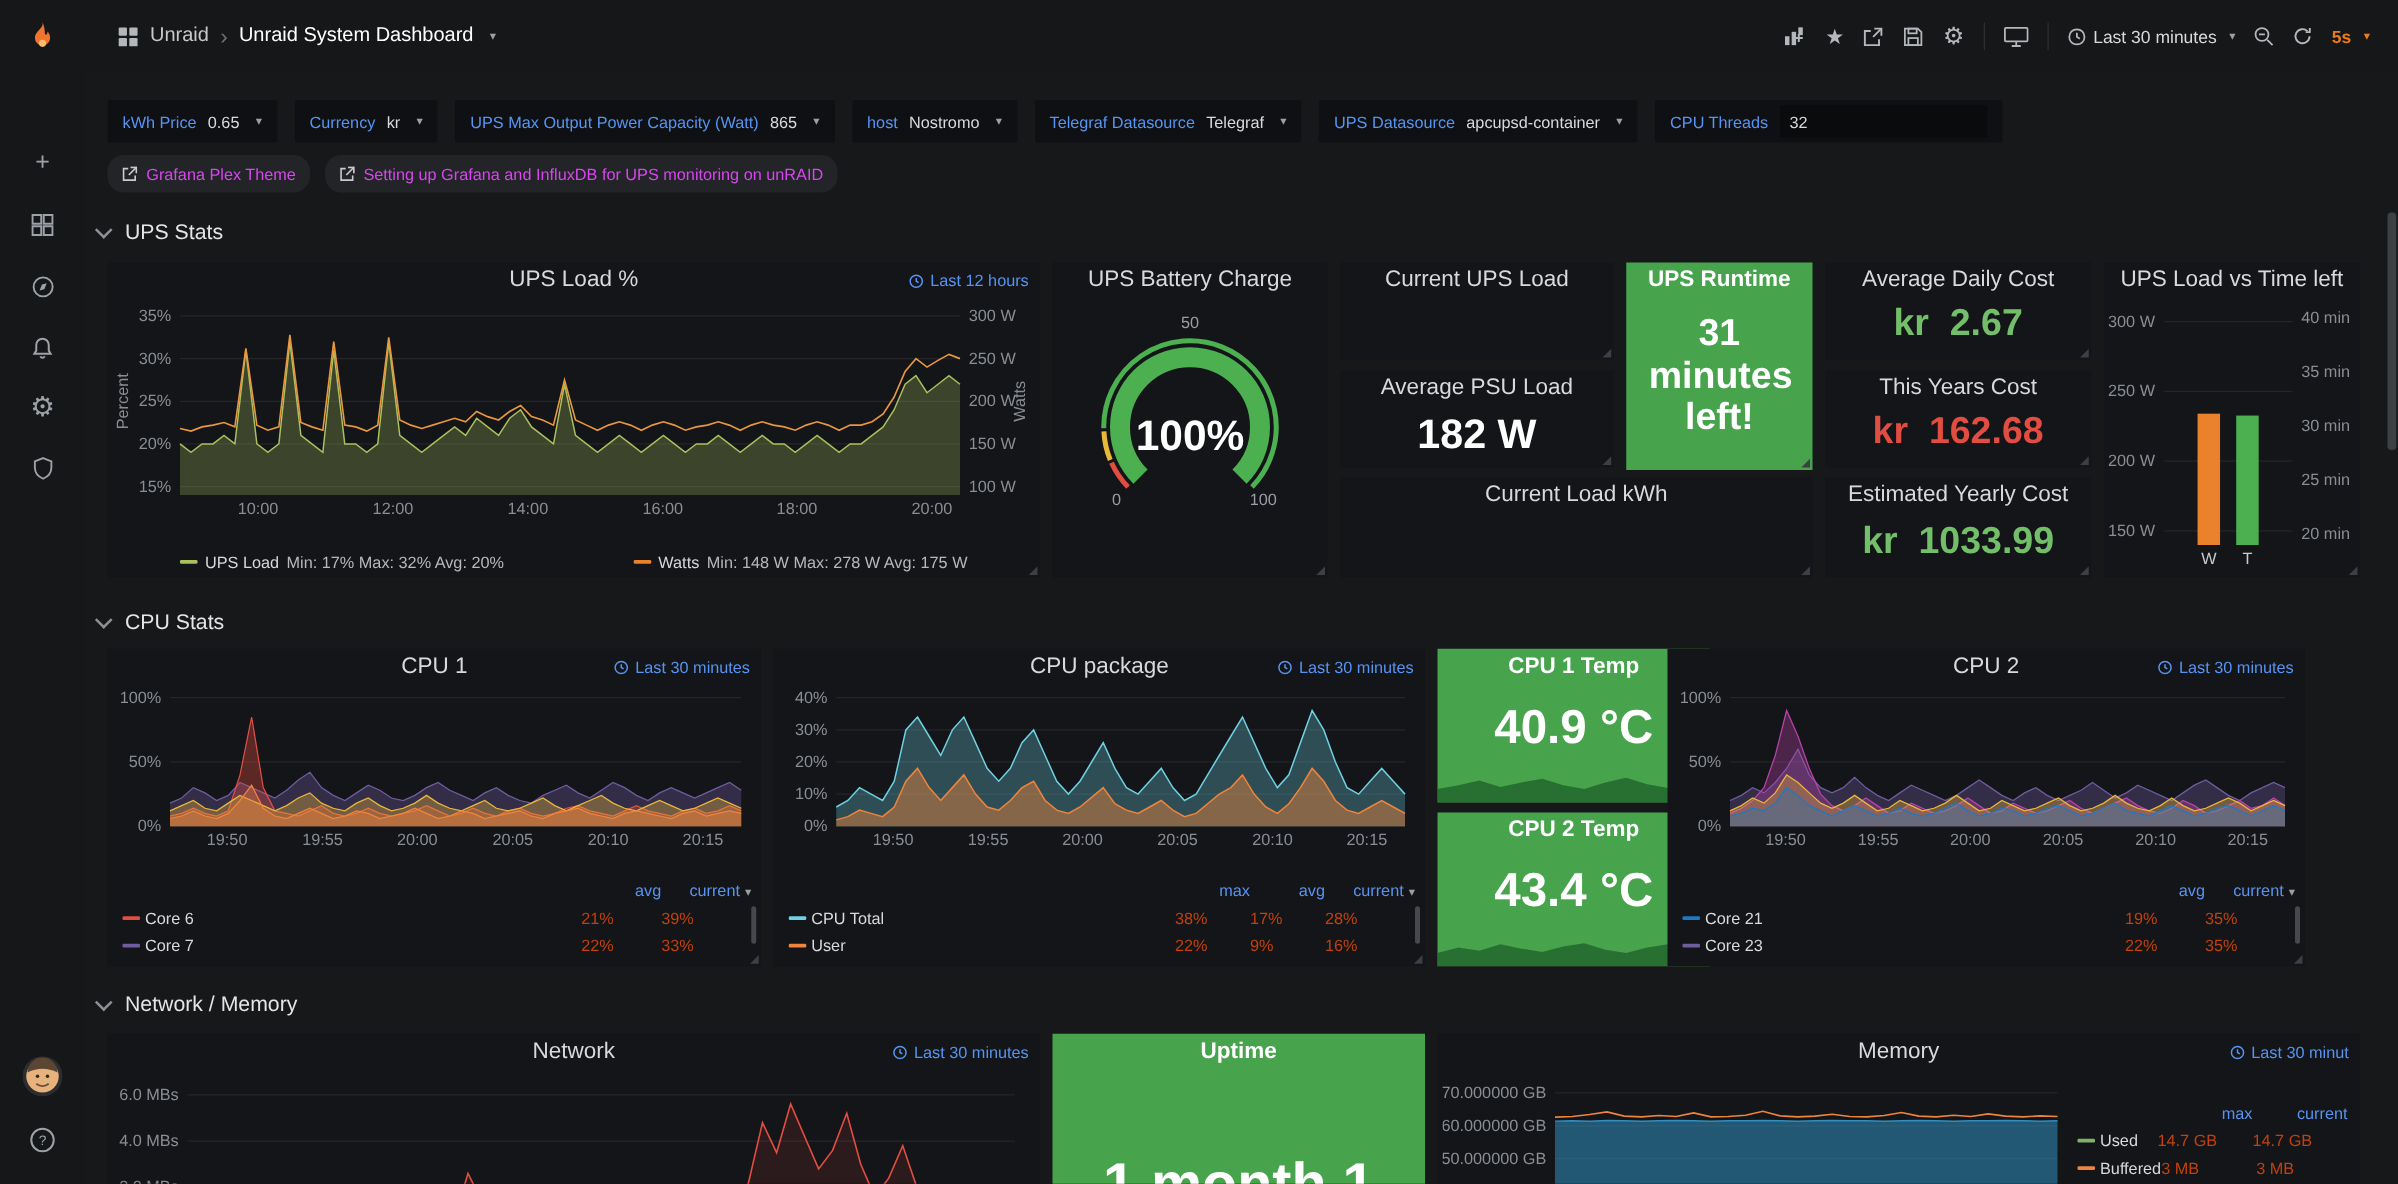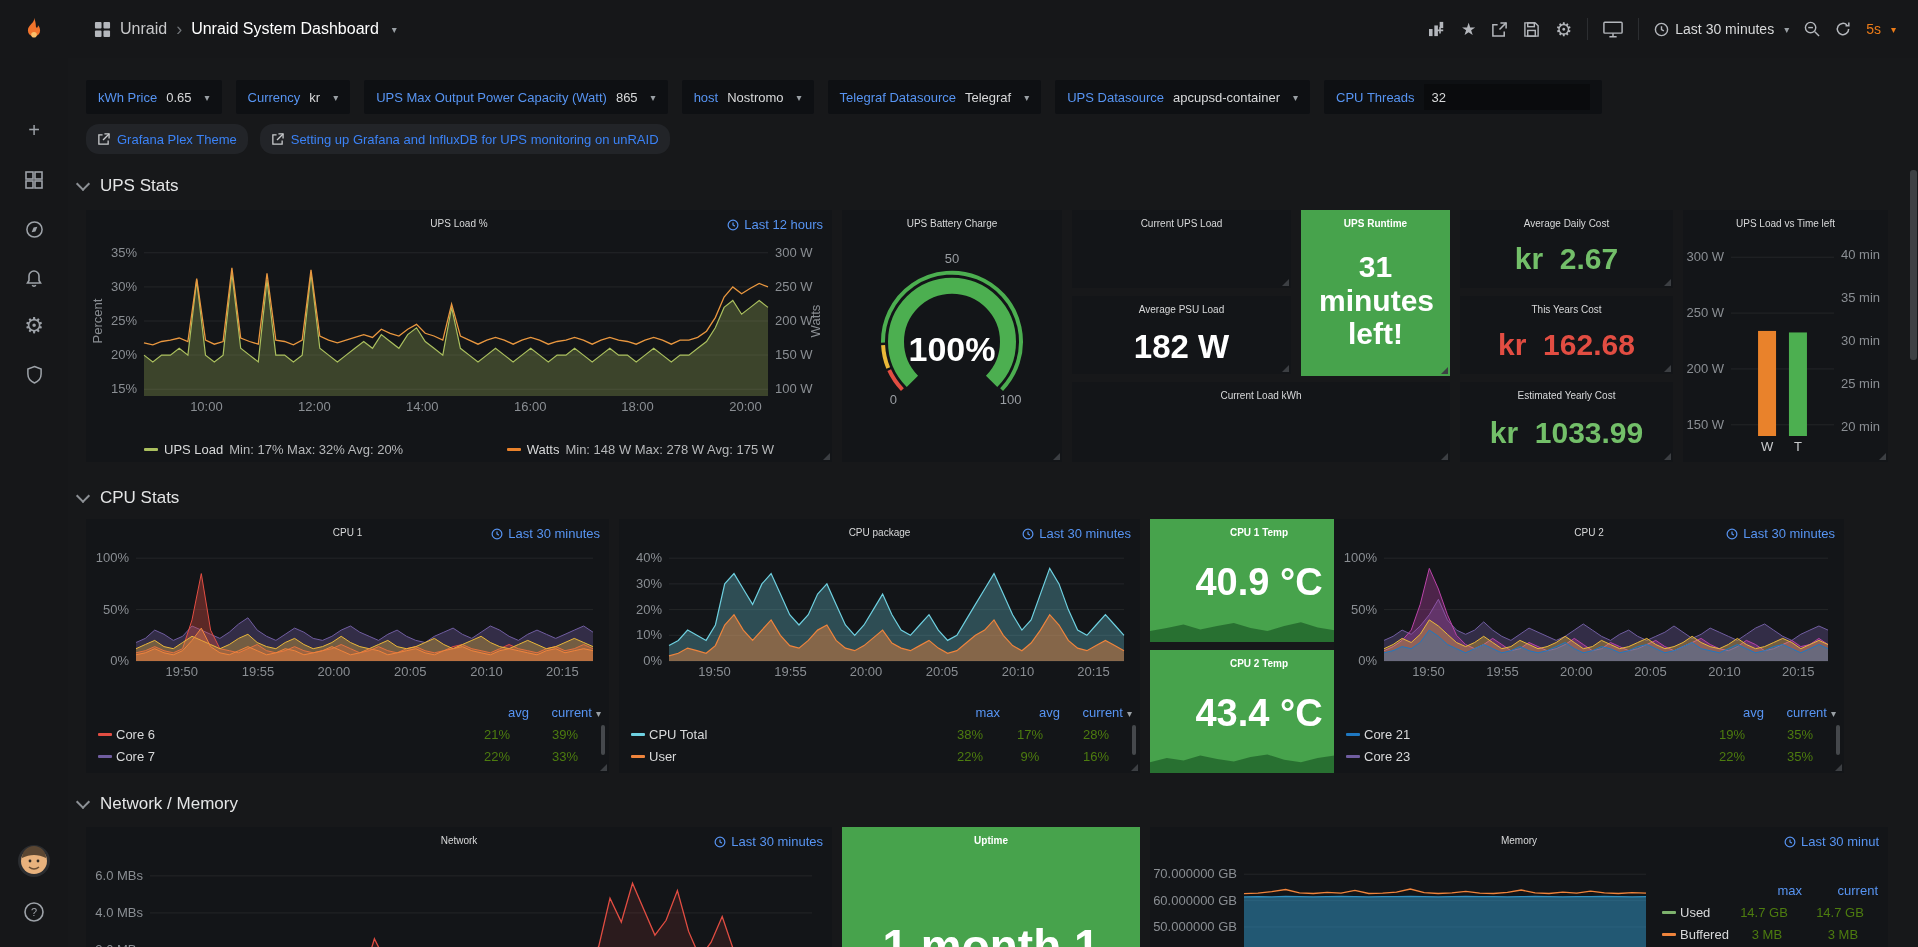--- a/index.html
+++ b/index.html
@@ -18,41 +18,41 @@
   #navbar{position:absolute;left:68px;right:0;top:0;height:58px;background:#161719;display:flex;align-items:center;z-index:20}
   .crumb{display:flex;align-items:center;gap:9px;padding-left:26px}
   .crumb-org{color:#c7c8ca;font-size:16px;cursor:pointer}
   .crumb-sep{color:#6f7377;font-size:18px}
   .crumb-title{color:#ffffff;font-size:16px;font-weight:500;cursor:pointer}
   .nav-right{margin-left:auto;display:flex;align-items:center;gap:15px;padding-right:22px}
   .nav-btn{display:flex;align-items:center;gap:6px;color:#b4b7bc;cursor:pointer}
   .nav-btn .glyph{font-size:17px;color:#b4b7bc}
   .nav-div{width:1px;height:22px;background:#2c2e31}
   .time-text{color:#d8d9da;font-size:14px}
-  .refresh-int{color:var(--orange);font-size:14px;font-weight:400}
+  .refresh-int{color:var(--orange);font-size:14px;font-weight:700}
   .caret{font-size:10px;color:#9aa0a5;margin-left:4px}
 
   
   #vars{position:absolute;left:86px;top:80px;display:flex;gap:14px;z-index:10}
   .var-pill{display:inline-flex;align-items:center;height:34px;padding:0 12px;background:#0e1013;border-radius:2px;cursor:pointer;gap:9px}
   .var-label{color:var(--accent);font-size:13px;font-weight:500}
   .var-value{color:#d8d9da;font-size:13px}
   .var-input{width:150px;height:26px;background:#0a0b0d;border:0;outline:none;color:#d8d9da;font-size:13px;padding:0 8px;font-family:"Liberation Sans",sans-serif}
   #links{position:absolute;left:86px;top:124px;display:flex;gap:12px;z-index:10}
-  .link-pill{display:inline-flex;align-items:center;height:30px;padding:0 11px;background:#222428;border-radius:13px;color:#3b82f6;font-size:13px;gap:7px;cursor:pointer}
+  .link-pill{display:inline-flex;align-items:center;height:30px;padding:0 11px;background:#222428;border-radius:13px;color:#d946ef;font-size:13px;gap:7px;cursor:pointer}
 
   
   .section-header{position:absolute;left:78px;height:24px;display:flex;align-items:center;font-size:17px;font-weight:400;color:#e4e5e6;cursor:pointer}
   .chev{display:inline-block;width:8px;height:8px;border-right:2px solid #8d9196;border-bottom:2px solid #8d9196;transform:rotate(45deg);margin:-4px 12px 0 0}
 
   
   .panel{position:absolute;background:#131518;overflow:hidden}
   .panel::after{content:'';position:absolute;right:2px;bottom:2px;width:0;height:0;
       border-left:7px solid transparent;border-bottom:7px solid #3c3f43}
-  .p-title{height:27px;line-height:27px;text-align:center;font-size:10px;font-weight:500;color:#d8d9da;cursor:pointer;white-space:nowrap;overflow:hidden}
+  .p-title{height:27px;line-height:27px;text-align:center;font-size:18px;font-weight:500;color:#d8d9da;cursor:pointer;white-space:nowrap;overflow:hidden}
   .green{background:var(--green-panel)}
   .green .p-title{color:#ffffff;font-weight:700}
   .time-override{position:absolute;top:7px;right:9px;display:flex;align-items:center;gap:5px;font-size:13px;color:var(--accent)}
   .chart{position:absolute}
   .stat-value{position:absolute;left:0;right:0;text-align:center;font-weight:700;color:#ffffff;white-space:pre}
   .val-green{color:var(--green-text)}
   .val-red{color:var(--red-text)}
   .big-wrap{font-size:30px;line-height:1.12;font-weight:700;color:#fff;text-align:center;position:absolute;left:18px;right:18px}
 
   
@@ -61,21 +61,21 @@
   .dash{display:inline-block;width:14px;height:3px;border-radius:1px}
   .lg-name{color:#d8d9da}
   .lg-stats{color:#b6b8ba}
 
   
   .lt{position:absolute;left:12px;right:8px;bottom:6px;font-size:13px}
   .lrow{display:grid;align-items:center;height:22px}
   .cols2{grid-template-columns:18px 1fr 64px 72px}
   .cols3{grid-template-columns:18px 1fr 60px 60px 72px}
   .colsm{grid-template-columns:18px 1fr 76px 76px}
-  .lv{text-align:center;color:#4d7c0f}
+  .lv{text-align:left;color:#c2410c}
   .lhd{text-align:right;color:var(--accent);font-weight:500;cursor:pointer}
   .lname{color:#d8d9da;cursor:pointer}
   .lg-scroll{position:absolute;right:-4px;top:24px;width:4px;height:30px;background:#45484c;border-radius:2px}
 
   
   .gauge-value{position:absolute;inset:0;display:flex;align-items:center;justify-content:center;
       font-size:34px;font-weight:700;color:#fff;padding-top:6px}
 
   
   #mem-legend{position:absolute;right:10px;top:52px;width:216px;font-size:13px}

